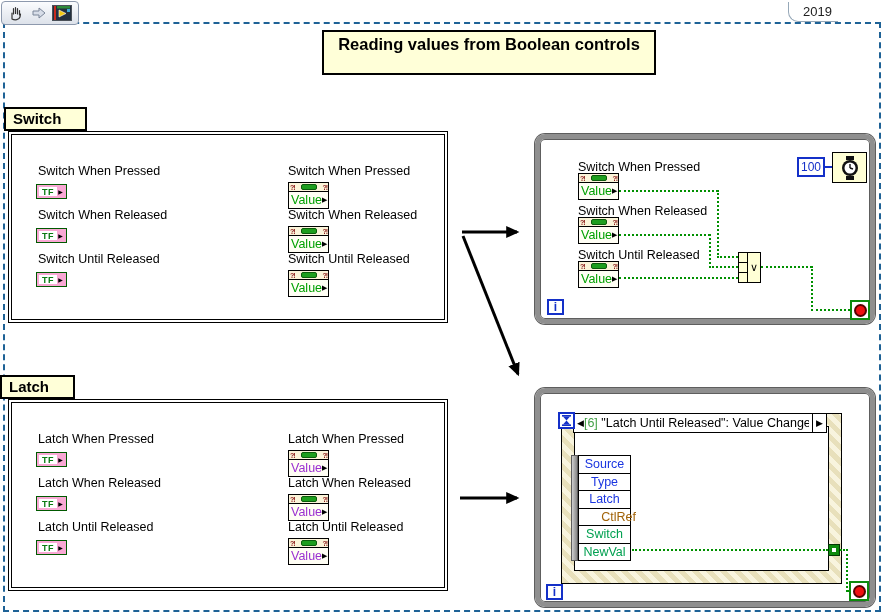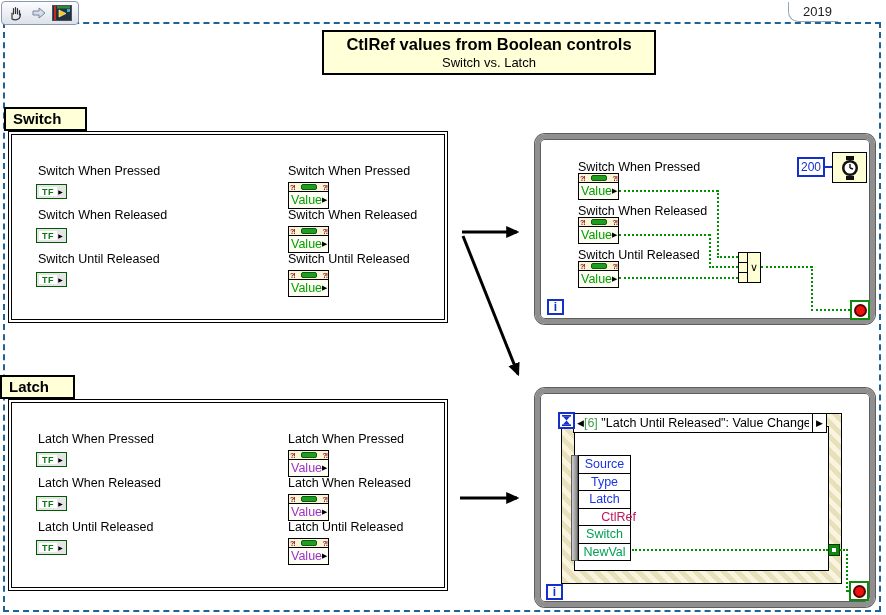--- a/index.html
+++ b/index.html
@@ -29,21 +29,21 @@
   .titlebox .t1 { font-size:16.5px; font-weight:bold; }
   .titlebox .t2 { font-size:13px; margin-top:1px; }
 
   
   .framelabel { position:absolute; z-index:4; background:#ffffd8; border:2px solid #000;
                 font-weight:bold; font-size:15px; padding:1px 24px 2px 7px; }
   .frame { position:absolute; border:4px double #000; background:#fff; z-index:2; }
 
   
   .tf { position:absolute; width:31px; height:15px; z-index:3; border:1px solid #005900;
-        background:#e5e5e5; padding:2px; display:flex; }
+        background:#f9a8d4; padding:2px; display:flex; }
   .tf-body { flex:1; background:#fff; display:flex; align-items:center; justify-content:center;
              font-size:9px; font-weight:bold; color:#0b7a12; letter-spacing:0.5px; }
   .tf-arrow { width:7px; display:flex; align-items:center; justify-content:center;
               font-size:6px; color:#000; }
 
   
   .pnode { position:absolute; width:41px; z-index:3; }
   .pn-strip { height:10px; background:#fbf4d9; border:1px solid #000; display:flex;
               align-items:center; justify-content:space-between; padding:0 1px; }
   .pn-q { font-size:7px; font-weight:bold; color:#8b1a1a; letter-spacing:-1px; line-height:7px; }
@@ -103,21 +103,21 @@
   .hourglass { position:absolute; left:558px; top:412px; width:17px; height:17px; z-index:5;
                border:2px solid #1430c8; background:#fff; display:flex; align-items:center; justify-content:center; }
 
   .evbar { position:absolute; left:571px; top:455px; width:7px; height:106px; z-index:3;
            background:linear-gradient(90deg,#cfcfcf,#878787); border:1px solid #5d5d5d; }
   .evfields { position:absolute; left:578px; top:455px; width:53px; height:106px; z-index:3;
               display:flex; flex-direction:column; }
   .evf { flex:1; background:#fff; border:1px solid #000; margin-top:-1px; display:flex;
          align-items:center; justify-content:center; font-size:12.5px; }
   .evf:first-child { margin-top:0; }
-  .f-blue { color:#1a35e0; } .f-teal { color:#be185d;padding-left:28px; } .f-green { color:#00a050; }
+  .f-blue { color:#1a35e0; } .f-teal { color:#a16207;padding-left:28px; } .f-green { color:#00a050; }
 
   .tunnel { position:absolute; left:828px; top:544px; width:12px; height:12px; z-index:4;
             background:#0d8a0d; border:1px solid #033603; display:flex; align-items:center; justify-content:center; }
   .tunnel .c { width:4px; height:4px; background:#fff; }
 
   .arrows { position:absolute; left:0; top:0; width:886px; height:615px; z-index:2; pointer-events:none; }
 </style>
 </head>
 <body>
 
@@ -144,22 +144,21 @@
         <rect x="5" y="1" width="13" height="2.5" fill="#2e8b3a"></rect>
         <rect x="15" y="4" width="3" height="3" fill="#3fa9d8"></rect>
         <polygon points="7,5 14,8.5 7,12" fill="#f2c811" stroke="#fff" stroke-width="0.6"></polygon>
       </svg>
     </span>
   </div>
 
   <div class="version">2019</div>
 
   <div class="titlebox">
-    <div class="t1">CtlRef values from Boolean controls</div>
-    <div class="t2">Switch vs. Latch</div>
+    <div class="t1">Reading values from Boolean controls</div>
   </div>
 
   <svg class="arrows">
     <defs>
       <marker id="ah" markerWidth="5" markerHeight="5" refX="3.6" refY="2" orient="auto">
         <polygon points="0,0 4.4,2 0,4" fill="#000"></polygon>
       </marker>
     </defs>
     <line x1="462" y1="232" x2="517" y2="232" stroke="#000" stroke-width="3" marker-end="url(#ah)"></line>
     <line x1="463" y1="236" x2="518" y2="374" stroke="#000" stroke-width="3" marker-end="url(#ah)"></line>
@@ -334,21 +333,21 @@
     <div class="or-sym">∨</div>
   </div>
 
   <div class="wh" style="left:761px;top:266px;width:51px;"></div>
   <div class="wv" style="left:811px;top:266px;height:45px;"></div>
   <div class="wh" style="left:811px;top:309px;width:39px;"></div>
   <div class="stopterm" style="left:850px;top:300px;">
       <div class="dot"></div>
     </div>
 
-  <div class="const" style="left:797px;top:157px;">200</div>
+  <div class="const" style="left:797px;top:157px;">100</div>
   <div class="wblue" style="left:825px;top:166px;width:8px;"></div>
   <div class="waitbox">
     <svg width="22" height="24" viewBox="0 0 22 24">
       <rect x="7" y="0" width="8" height="4" fill="#111"></rect>
       <rect x="7" y="20" width="8" height="4" fill="#111"></rect>
       <circle cx="11" cy="12" r="8" fill="#111"></circle>
       <circle cx="11" cy="12" r="5.5" fill="#fff"></circle>
       <line x1="11" y1="12" x2="11" y2="8" stroke="#111" stroke-width="1.4"></line>
       <line x1="11" y1="12" x2="14" y2="13" stroke="#111" stroke-width="1.4"></line>
     </svg>

